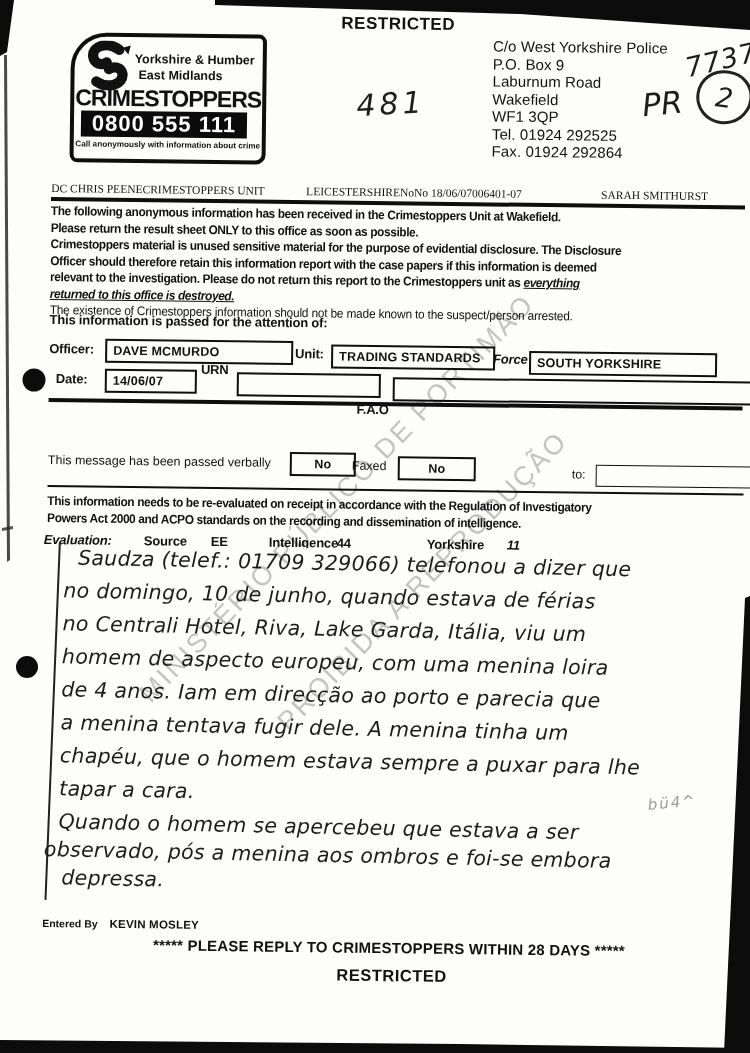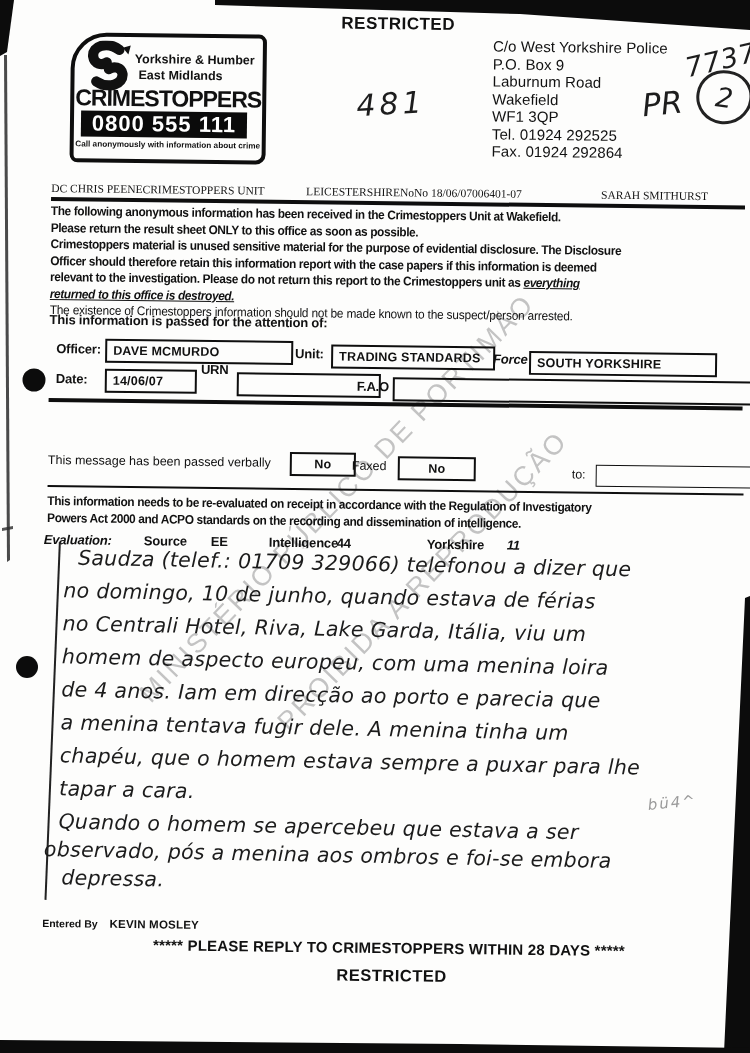--- a/index.html
+++ b/index.html
@@ -56,26 +56,26 @@
   .cond{transform:scaleX(0.95);transform-origin:left top;}
   .intro{left:48px;top:207px;font-size:12.5px;font-weight:700;line-height:16.5px;letter-spacing:-.4px;white-space:nowrap;}
   .intro .plain{font-weight:400;letter-spacing:-.2px;}
   .emph{font-style:italic;text-decoration:underline;}
 
   .attn-label{left:48px;top:316px;font-size:13px;font-weight:700;letter-spacing:-.2px;}
 
   .flabel{font-size:13px;font-weight:700;letter-spacing:-.2px;}
   .box{border:2px solid #0e0e0e;height:20px;display:flex;align-items:center;padding:0 6px;
     font-size:12.5px;font-weight:600;letter-spacing:.2px;background:transparent;white-space:nowrap;}
-  .officer-label{left:55px;top:345px;} .officer-box{left:104px;top:342px;width:172px;}
+  .officer-label{left:48px;top:345px;} .officer-box{left:104px;top:342px;width:172px;}
   .unit-label{left:294px;top:347px;}  .unit-box{left:330px;top:345px;width:148px;}
   .force-label{left:492px;top:350px;font-style:italic;} .force-box{left:528px;top:349px;width:172px;}
   .date-label{left:55px;top:375px;}   .date-box{left:104px;top:372px;width:76px;}
   .urn-label{left:200px;top:364px;}   .urn-box{left:236px;top:374px;width:128px;}
-  .fao-label{left:348px;top:379px;padding-left:8px;}   .fao-box{left:392px;top:377px;width:344px;}
+  .fao-label{left:348px;top:402px;padding-left:8px;}   .fao-box{left:392px;top:377px;width:344px;}
 
   .verbal-label{left:48px;top:457px;font-size:12.5px;font-weight:500;}
   .verbal-box{left:290px;top:453px;width:50px;justify-content:center;font-weight:700;}
   .faxed-label{left:352px;top:459px;font-size:12.5px;font-weight:500;}
   .faxed-box{left:398px;top:456px;width:62px;justify-content:center;font-weight:700;}
   .to-label{left:572px;top:465px;font-size:12.5px;font-weight:500;}
   .to-box{left:596px;top:462px;width:142px;border-width:1.5px;}
 
   .reeval{left:48px;top:497px;font-size:12.5px;font-weight:700;line-height:16.5px;letter-spacing:-.4px;white-space:nowrap;}
 

